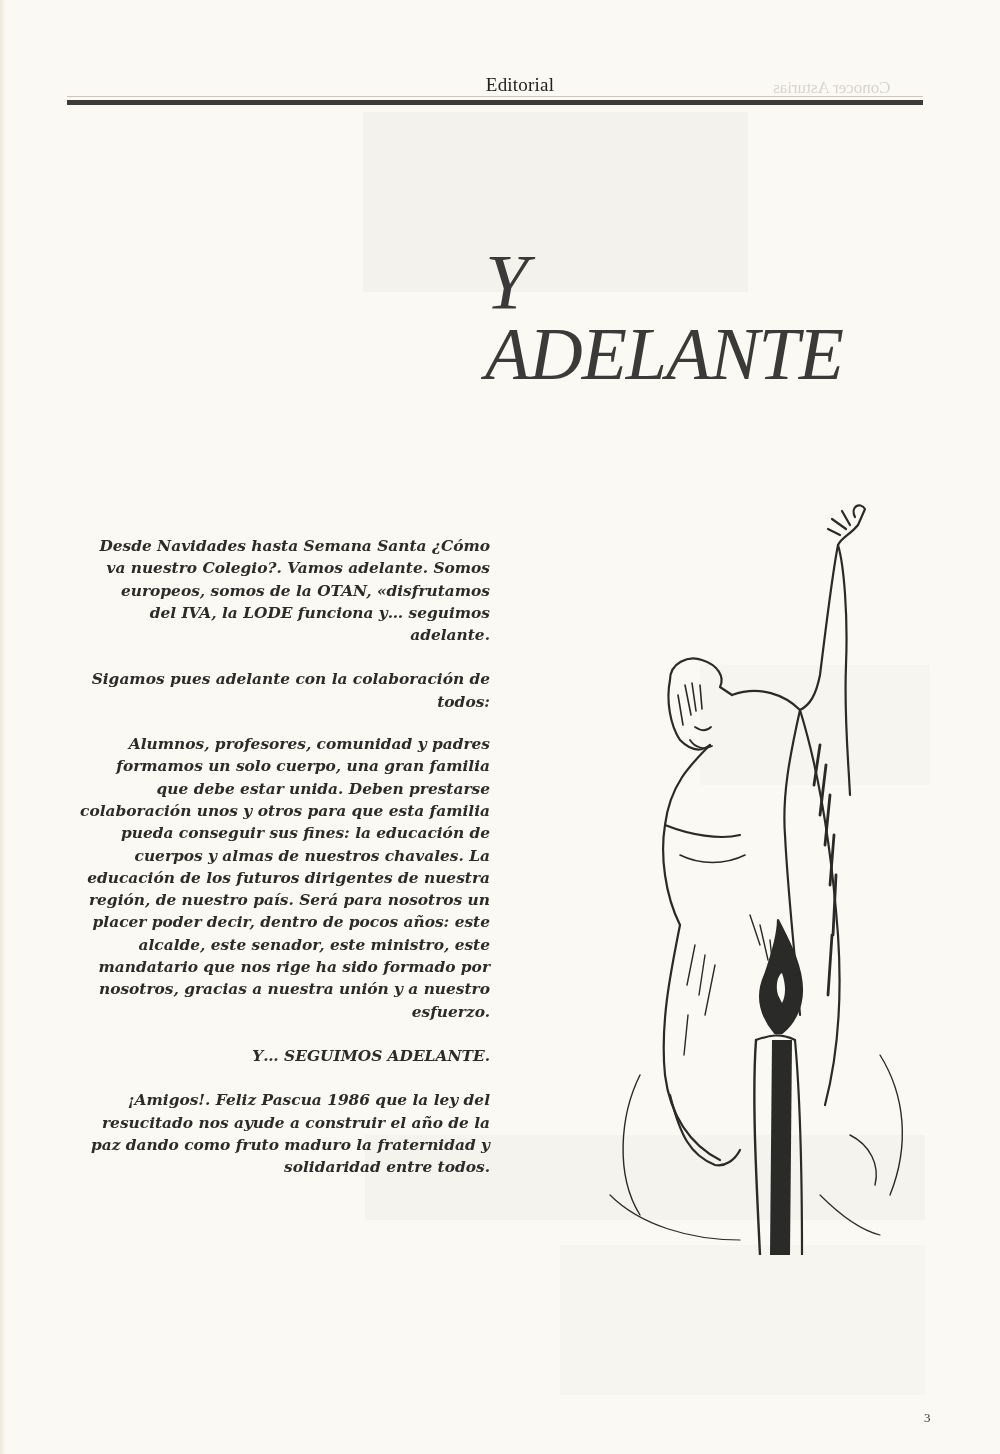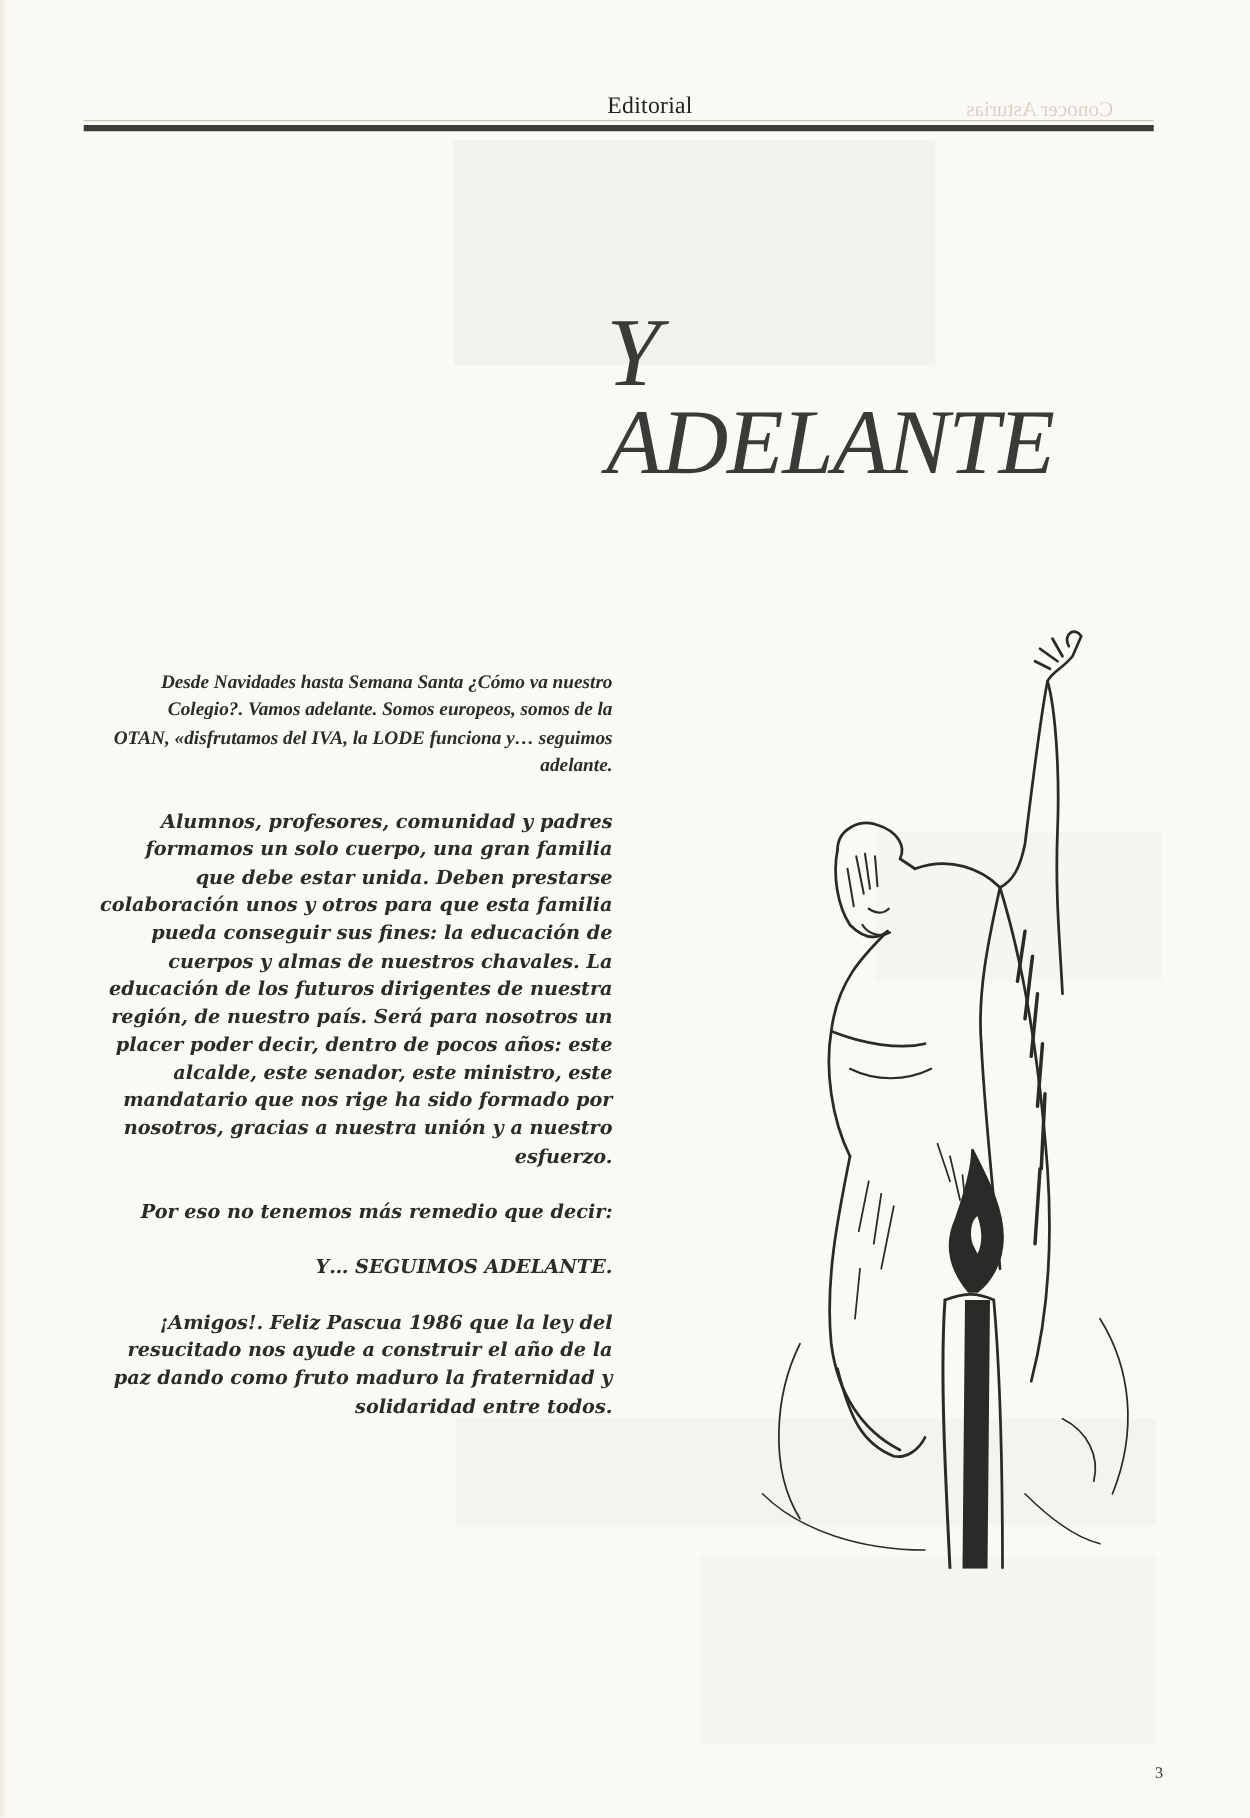--- a/index.html
+++ b/index.html
@@ -72,23 +72,23 @@
 <div class="section-label">Editorial</div>
 <div class="rule-thin"></div>
 <div class="rule"></div>
 
 <h1 class="headline" style="margin:0;">
   <span style="font-size:78px;">Y</span>
   <span>ADELANTE</span>
 </h1>
 
 <div class="body-text">
-  <p style="padding-left:10px;font-family:Liberation Serif, serif;">Desde Navidades hasta Semana Santa ¿Cómo va nuestro Colegio?. Vamos adelante. Somos europeos, somos de la OTAN, «disfrutamos del IVA, la LODE funciona y… seguimos adelante.</p>
+  <p style="padding-left:10px;">Desde Navidades hasta Semana Santa ¿Cómo va nuestro Colegio?. Vamos adelante. Somos europeos, somos de la OTAN, «disfrutamos del IVA, la LODE funciona y… seguimos adelante.</p>
+  <p class="tight">Sigamos pues adelante con la colaboración de todos:</p>
   <p>Alumnos, profesores, comunidad y padres formamos un solo cuerpo, una gran familia que debe estar unida. Deben prestarse colaboración unos y otros para que esta familia pueda conseguir sus fines: la educación de cuerpos y almas de nuestros chavales. La educación de los futuros dirigentes de nuestra región, de nuestro país. Será para nosotros un placer poder decir, dentro de pocos años: este alcalde, este senador, este ministro, este mandatario que nos rige ha sido formado por nosotros, gracias a nuestra unión y a nuestro esfuerzo.</p>
-  <p>Por eso no tenemos más remedio que decir:</p>
   <p>Y… SEGUIMOS ADELANTE.</p>
   <p>¡Amigos!. Feliz Pascua 1986 que la ley del resucitado nos ayude a construir el año de la paz dando como fruto maduro la fraternidad y solidaridad entre todos.</p>
 </div>
 
 <div class="illustration">
   <svg width="400" height="760" viewBox="0 0 400 760" fill="none" stroke="#2a2a28" stroke-width="2.2" stroke-linecap="round" stroke-linejoin="round">
 
     <path d="M335 22 C330 12 340 6 345 14 L338 30 C330 40 322 42 318 50 C312 80 305 140 300 180 C296 200 290 210 280 215"></path>
     <path d="M318 50 C324 70 328 120 326 170 C324 220 328 260 330 300"></path>
     <path d="M320 40 l-12 -6 M326 34 l-14 -10 M330 30 l-8 -14"></path>

